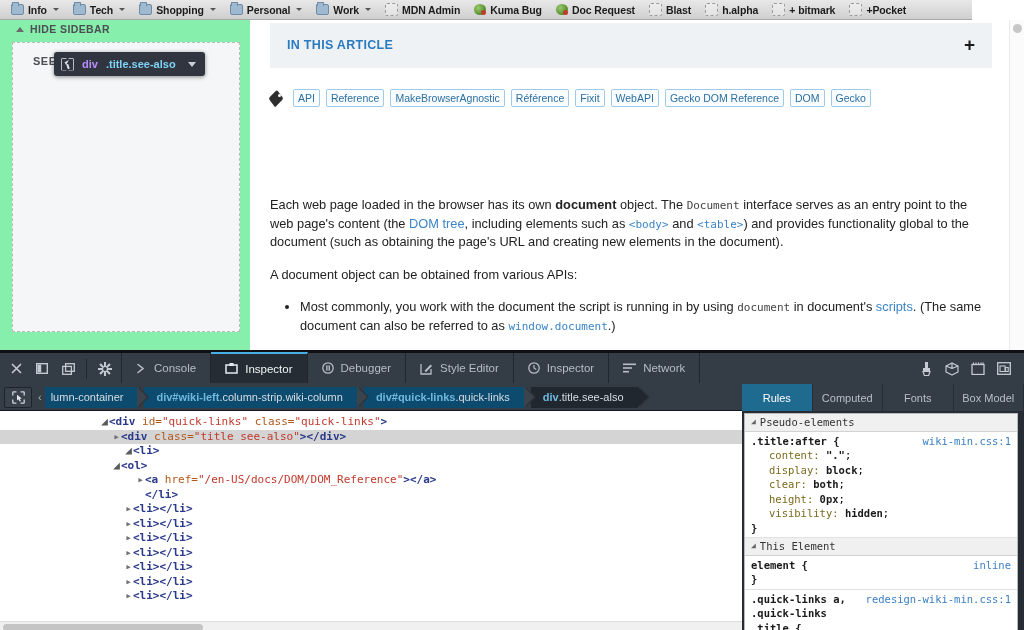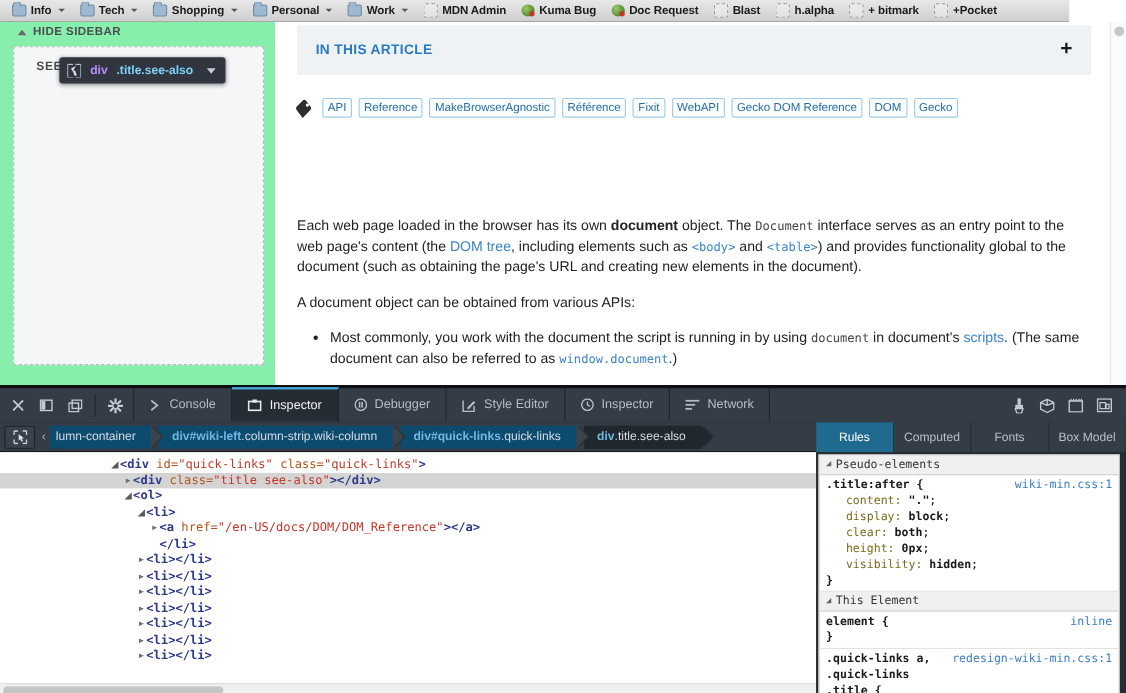--- a/index.html
+++ b/index.html
@@ -591,22 +591,22 @@
               <path d="M8.4 8.4 L12 12" stroke="#cdd4db" stroke-width="1.8" stroke-linecap="round"></path>
             </svg>
           </div>
         </div>
       </div>
 
     <div class="markup">
       <div class="mk-lines" id="mklines">
           <div class="mk"><span style="display:inline-block;width:100px"></span><span class="tw open">◢</span><span class="tg">&lt;div</span><span class="at"> id=</span><span class="av">"quick-links"</span><span class="tg"></span><span class="at"> class=</span><span class="av">"quick-links"</span><span class="tg">&gt;</span></div>
           <div class="mk hl"><span style="display:inline-block;width:112px"></span><span class="tw">▸</span><span class="tg">&lt;div</span><span class="at"> class=</span><span class="av">"title see-also"</span><span class="tg">&gt;&lt;/div&gt;</span></div>
+          <div class="mk"><span style="display:inline-block;width:124px"></span><span class="tw open">◢</span><span class="tg">&lt;li&gt;</span></div>
           <div class="mk"><span style="display:inline-block;width:112px"></span><span class="tw open">◢</span><span class="tg">&lt;ol&gt;</span></div>
-          <div class="mk"><span style="display:inline-block;width:124px"></span><span class="tw open">◢</span><span class="tg">&lt;li&gt;</span></div>
           <div class="mk"><span style="display:inline-block;width:136px"></span><span class="tw">▸</span><span class="tg">&lt;a</span><span class="at"> href=</span><span class="av">"/en-US/docs/DOM/DOM_Reference"</span><span class="tg">&gt;&lt;/a&gt;</span></div>
           <div class="mk"><span style="display:inline-block;width:136px"></span><span class="tw"> </span><span class="tg">&lt;/li&gt;</span></div>
           <div class="mk"><span style="display:inline-block;width:124px"></span><span class="tw">▸</span><span class="tg">&lt;li&gt;&lt;/li&gt;</span></div>
           <div class="mk"><span style="display:inline-block;width:124px"></span><span class="tw">▸</span><span class="tg">&lt;li&gt;&lt;/li&gt;</span></div>
           <div class="mk"><span style="display:inline-block;width:124px"></span><span class="tw">▸</span><span class="tg">&lt;li&gt;&lt;/li&gt;</span></div>
           <div class="mk"><span style="display:inline-block;width:124px"></span><span class="tw">▸</span><span class="tg">&lt;li&gt;&lt;/li&gt;</span></div>
           <div class="mk"><span style="display:inline-block;width:124px"></span><span class="tw">▸</span><span class="tg">&lt;li&gt;&lt;/li&gt;</span></div>
           <div class="mk"><span style="display:inline-block;width:124px"></span><span class="tw">▸</span><span class="tg">&lt;li&gt;&lt;/li&gt;</span></div>
           <div class="mk"><span style="display:inline-block;width:124px"></span><span class="tw">▸</span><span class="tg">&lt;li&gt;&lt;/li&gt;</span></div>
         </div>

